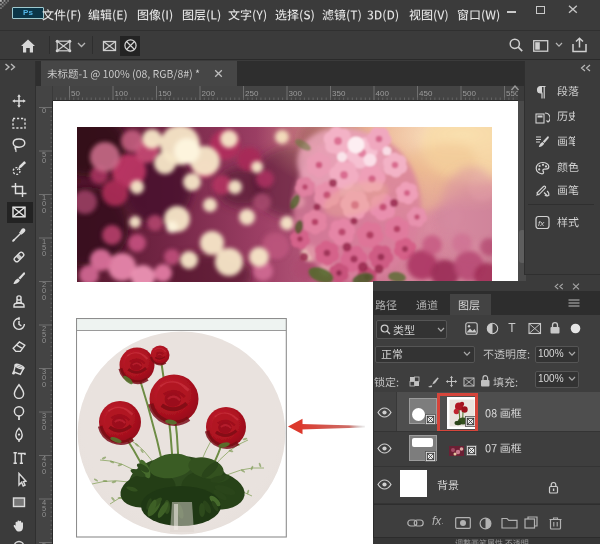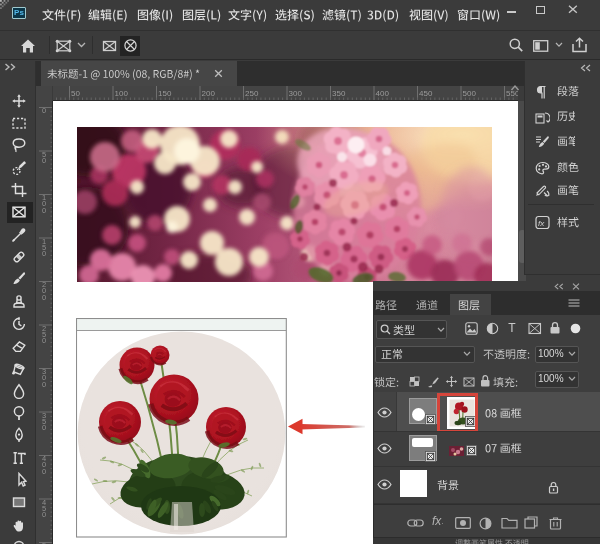--- a/index.html
+++ b/index.html
@@ -6,21 +6,21 @@
       <rect x="0.0" y="0.0" width="1.8" height="1.8" fill="#c6c6c6" opacity="0.90"></rect>
       <rect x="0.0" y="3.6" width="1.8" height="1.8" fill="#c6c6c6" opacity="0.66"></rect>
       <rect x="0.0" y="7.2" width="1.8" height="1.8" fill="#c6c6c6" opacity="0.42"></rect>
       <rect x="1.8" y="1.8" width="1.8" height="1.8" fill="#c6c6c6" opacity="0.66"></rect>
       <rect x="1.8" y="5.4" width="1.8" height="1.8" fill="#c6c6c6" opacity="0.42"></rect>
       <rect x="3.6" y="0.0" width="1.8" height="1.8" fill="#c6c6c6" opacity="0.66"></rect>
       <rect x="3.6" y="3.6" width="1.8" height="1.8" fill="#c6c6c6" opacity="0.42"></rect>
       <rect x="5.4" y="1.8" width="1.8" height="1.8" fill="#c6c6c6" opacity="0.42"></rect>
       <rect x="7.2" y="0.0" width="1.8" height="1.8" fill="#c6c6c6" opacity="0.42"></rect>
     </svg>
-    <div style="position:absolute;left:12px;top:7px;width:14px;height:12px;background:#0b3648;border:1px solid #9ec9cf;border-radius:1px;color:#54b7e8;font-size:8px;font-weight:bold;text-align:center;line-height:10px;">Ps</div>
+    <div style="position:absolute;left:12px;top:7px;width:32px;height:12px;background:#0b3648;border:1px solid #9ec9cf;border-radius:1px;color:#54b7e8;font-size:8px;font-weight:bold;text-align:center;line-height:10px;">Ps</div>
     <svg style="position:absolute;left:42px;top:6.1px;" width="41" height="18" viewBox="0 -13.4 41 18">
       <path d="M5.0 -9.9C5.4 -9.3 5.7 -8.5 5.8 -8.1H0.6V-6.9H2.4C3.1 -5.2 4.0 -3.7 5.2 -2.4C3.9 -1.4 2.3 -0.6 0.4 -0.1C0.6 0.2 0.9 0.7 1.1 1.0C3.0 0.4 4.7 -0.5 6.0 -1.6C7.3 -0.5 9.0 0.4 10.9 0.9C11.1 0.6 11.4 0.1 11.7 -0.1C9.8 -0.6 8.2 -1.4 6.9 -2.4C8.1 -3.6 9.0 -5.1 9.6 -6.9H11.5V-8.1H6.0L7.1 -8.4C6.9 -8.9 6.6 -9.7 6.2 -10.2ZM6.1 -3.2C5.0 -4.3 4.2 -5.5 3.6 -6.9H8.3C7.8 -5.4 7.0 -4.2 6.1 -3.2Z M15.8 -4.2V-3.1H19.2V1.0H20.3V-3.1H23.5V-4.2H20.3V-6.6H23.0V-7.7H20.3V-10.0H19.2V-7.7H17.8C18.0 -8.2 18.1 -8.7 18.2 -9.3L17.1 -9.5C16.8 -8.0 16.3 -6.4 15.6 -5.5C15.9 -5.3 16.4 -5.1 16.6 -4.9C16.9 -5.4 17.2 -6.0 17.4 -6.6H19.2V-4.2ZM15.1 -10.1C14.5 -8.3 13.4 -6.6 12.3 -5.4C12.5 -5.1 12.8 -4.5 12.9 -4.3C13.3 -4.6 13.6 -5.0 13.9 -5.4V1.0H15.0V-7.2C15.4 -8.0 15.8 -8.9 16.2 -9.8Z M26.8 2.4 27.7 2.0C26.7 0.3 26.2 -1.7 26.2 -3.8C26.2 -5.8 26.7 -7.8 27.7 -9.5L26.8 -9.9C25.7 -8.1 25.1 -6.1 25.1 -3.8C25.1 -1.4 25.7 0.6 26.8 2.4Z M29.4 0.0H30.8V-3.8H34.1V-5.0H30.8V-7.7H34.7V-8.8H29.4Z M36.5 2.4C37.6 0.6 38.3 -1.4 38.3 -3.8C38.3 -6.1 37.6 -8.1 36.5 -9.9L35.6 -9.5C36.6 -7.8 37.1 -5.8 37.1 -3.8C37.1 -1.7 36.6 0.3 35.6 2.0Z" fill="#e0e0e0"></path>
     </svg>
     <svg style="position:absolute;left:88px;top:6.1px;" width="41" height="18" viewBox="0 -13.4 41 18">
       <path d="M0.4 -0.7 0.7 0.3C1.7 -0.1 3.0 -0.7 4.2 -1.2L3.9 -2.1C2.6 -1.6 1.3 -1.0 0.4 -0.7ZM0.7 -5.0C0.9 -5.1 1.2 -5.2 2.3 -5.3C1.9 -4.6 1.5 -4.1 1.3 -3.9C1.0 -3.4 0.7 -3.1 0.5 -3.1C0.6 -2.8 0.8 -2.3 0.8 -2.1C1.1 -2.3 1.5 -2.4 4.1 -3.0C4.0 -3.3 4.0 -3.7 4.0 -3.9L2.2 -3.6C3.0 -4.6 3.8 -5.9 4.4 -7.2L3.5 -7.7C3.3 -7.2 3.1 -6.8 2.9 -6.3L1.7 -6.2C2.4 -7.2 3.0 -8.5 3.5 -9.8L2.4 -10.2C2.0 -8.7 1.3 -7.2 1.0 -6.8C0.8 -6.4 0.6 -6.1 0.4 -6.0C0.5 -5.7 0.7 -5.2 0.7 -5.0ZM7.5 -4.1V-2.5H6.7V-4.1ZM8.2 -4.1H8.9V-2.5H8.2ZM7.2 -9.9C7.3 -9.6 7.5 -9.2 7.6 -8.9H4.9V-6.3C4.9 -4.4 4.8 -1.7 3.7 0.2C3.9 0.3 4.4 0.6 4.5 0.8C5.3 -0.5 5.7 -2.1 5.8 -3.7V0.9H6.7V-1.6H7.5V0.6H8.2V-1.6H8.9V0.6H9.6V-1.6H10.4V-0.0C10.4 0.1 10.3 0.1 10.3 0.1C10.2 0.1 10.0 0.1 9.8 0.1C9.9 0.3 10.0 0.7 10.0 0.9C10.4 0.9 10.7 0.9 10.9 0.8C11.2 0.6 11.2 0.4 11.2 -0.0V-5.0L10.4 -5.0H5.9L5.9 -5.9H11.1V-8.9H8.9C8.7 -9.3 8.5 -9.8 8.3 -10.2ZM9.6 -4.1H10.4V-2.5H9.6ZM5.9 -7.9H10.0V-6.8H5.9Z M18.7 -8.9H21.6V-7.9H18.7ZM17.7 -9.8V-7.1H22.7V-9.8ZM12.9 -3.9C13.0 -4.0 13.4 -4.0 13.8 -4.0H14.9V-2.5C13.9 -2.3 13.1 -2.2 12.4 -2.1L12.6 -1.0L14.9 -1.4V1.0H15.9V-1.6L17.1 -1.9L17.0 -2.8L15.9 -2.7V-4.0H16.8V-5.1H15.9V-6.9H14.9V-5.1H13.9C14.2 -5.8 14.5 -6.7 14.8 -7.7H17.0V-8.8H15.1C15.2 -9.1 15.3 -9.5 15.3 -9.9L14.3 -10.1C14.2 -9.7 14.1 -9.2 14.0 -8.8H12.5V-7.7H13.8C13.5 -6.8 13.3 -6.1 13.2 -5.8C13.0 -5.3 12.8 -4.9 12.6 -4.8C12.7 -4.6 12.9 -4.1 12.9 -3.9ZM21.6 -5.6V-4.7H18.8V-5.6ZM16.8 -1.0 16.9 -0.0 21.6 -0.4V1.0H22.6V-0.5L23.5 -0.6V-1.5L22.6 -1.4V-5.6H23.4V-6.5H17.0V-5.6H17.8V-1.1ZM21.6 -3.9V-3.0H18.8V-3.9ZM21.6 -2.2V-1.4L18.8 -1.2V-2.2Z M26.8 2.4 27.7 2.0C26.7 0.3 26.2 -1.7 26.2 -3.8C26.2 -5.8 26.7 -7.8 27.7 -9.5L26.8 -9.9C25.7 -8.1 25.1 -6.1 25.1 -3.8C25.1 -1.4 25.7 0.6 26.8 2.4Z M29.4 0.0H34.8V-1.2H30.8V-4.0H34.1V-5.2H30.8V-7.7H34.7V-8.8H29.4Z M36.9 2.4C38.0 0.6 38.7 -1.4 38.7 -3.8C38.7 -6.1 38.0 -8.1 36.9 -9.9L36.0 -9.5C37.1 -7.8 37.5 -5.8 37.5 -3.8C37.5 -1.7 37.1 0.3 36.0 2.0Z" fill="#e0e0e0"></path>
     </svg>
     <svg style="position:absolute;left:137px;top:6.1px;" width="38" height="18" viewBox="0 -13.4 38 18">
       <path d="M4.4 -3.3C5.4 -3.1 6.6 -2.7 7.3 -2.3L7.8 -3.0C7.1 -3.4 5.9 -3.8 4.9 -3.9ZM3.3 -1.8C4.9 -1.6 7.0 -1.1 8.1 -0.7L8.7 -1.5C7.5 -1.9 5.4 -2.3 3.8 -2.5ZM0.9 -9.6V1.0H2.0V0.5H9.9V1.0H11.1V-9.6ZM2.0 -0.5V-8.6H9.9V-0.5ZM4.9 -8.5C4.3 -7.5 3.3 -6.6 2.3 -6.1C2.5 -5.9 2.9 -5.6 3.1 -5.4C3.4 -5.6 3.7 -5.8 4.0 -6.1C4.3 -5.8 4.7 -5.5 5.1 -5.2C4.2 -4.8 3.1 -4.4 2.1 -4.2C2.3 -4.0 2.5 -3.6 2.6 -3.3C3.8 -3.6 5.0 -4.0 6.1 -4.6C7.1 -4.1 8.1 -3.7 9.2 -3.5C9.4 -3.7 9.7 -4.1 9.9 -4.3C8.9 -4.5 7.9 -4.8 7.0 -5.2C7.9 -5.7 8.6 -6.4 9.1 -7.2L8.5 -7.6L8.3 -7.5H5.4C5.6 -7.7 5.7 -8.0 5.9 -8.2ZM4.6 -6.7 7.5 -6.7C7.1 -6.3 6.6 -6.0 6.0 -5.6C5.5 -6.0 5.0 -6.3 4.6 -6.7Z M17.9 -8.4H19.9C19.7 -8.1 19.5 -7.8 19.3 -7.6H17.2C17.4 -7.9 17.7 -8.1 17.9 -8.4ZM17.8 -10.1C17.3 -9.1 16.4 -7.9 15.1 -7.0C15.3 -6.9 15.6 -6.5 15.8 -6.3L16.3 -6.7V-4.9H18.0C17.4 -4.5 16.6 -4.0 15.4 -3.6C15.6 -3.5 15.9 -3.1 16.0 -3.0C17.1 -3.3 17.8 -3.7 18.4 -4.1C18.6 -3.9 18.7 -3.8 18.8 -3.6C18.0 -3.0 16.6 -2.3 15.5 -2.0C15.7 -1.8 16.0 -1.5 16.1 -1.2C17.1 -1.6 18.4 -2.3 19.2 -3.0C19.3 -2.8 19.4 -2.6 19.5 -2.5C18.5 -1.5 16.8 -0.7 15.3 -0.3C15.6 -0.1 15.9 0.3 16.0 0.6C17.2 0.1 18.6 -0.6 19.6 -1.5C19.7 -0.9 19.6 -0.4 19.4 -0.2C19.2 0.0 19.1 0.1 18.8 0.1C18.6 0.1 18.4 0.0 18.0 0.0C18.2 0.3 18.3 0.7 18.3 1.0C18.6 1.0 18.8 1.0 19.1 1.0C19.5 1.0 19.8 0.9 20.2 0.5C20.7 0.0 20.8 -1.2 20.5 -2.5L21.0 -2.7C21.4 -1.4 22.1 -0.3 23.0 0.3C23.1 0.1 23.5 -0.3 23.7 -0.5C22.8 -1.0 22.2 -2.0 21.8 -3.1C22.2 -3.3 22.7 -3.6 23.0 -3.8L22.3 -4.5C21.8 -4.1 20.9 -3.6 20.2 -3.2C19.9 -3.7 19.6 -4.2 19.1 -4.6L19.3 -4.9H22.8V-7.6H20.4C20.8 -8.0 21.1 -8.4 21.4 -8.8L20.7 -9.3L20.5 -9.3H18.5L18.8 -9.9ZM17.3 -6.8H19.2C19.1 -6.5 19.0 -6.1 18.8 -5.7H17.3ZM20.1 -6.8H21.8V-5.7H19.8C20.0 -6.1 20.1 -6.5 20.1 -6.8ZM15.0 -10.1C14.4 -8.3 13.4 -6.6 12.3 -5.4C12.5 -5.1 12.8 -4.5 12.9 -4.3C13.2 -4.6 13.5 -5.0 13.8 -5.4V1.0H14.9V-7.1C15.3 -8.0 15.7 -8.9 16.1 -9.8Z M26.8 2.4 27.7 2.0C26.7 0.3 26.2 -1.7 26.2 -3.8C26.2 -5.8 26.7 -7.8 27.7 -9.5L26.8 -9.9C25.7 -8.1 25.1 -6.1 25.1 -3.8C25.1 -1.4 25.7 0.6 26.8 2.4Z M29.4 0.0H30.8V-8.8H29.4Z M33.4 2.4C34.5 0.6 35.2 -1.4 35.2 -3.8C35.2 -6.1 34.5 -8.1 33.4 -9.9L32.5 -9.5C33.6 -7.8 34.0 -5.8 34.0 -3.8C34.0 -1.7 33.6 0.3 32.5 2.0Z" fill="#e0e0e0"></path>
     </svg>
     <svg style="position:absolute;left:182px;top:6.1px;" width="41" height="18" viewBox="0 -13.4 41 18">

